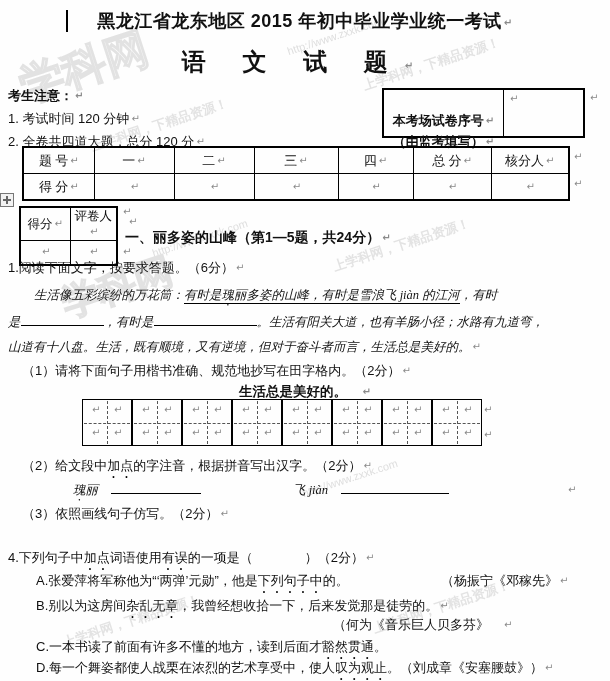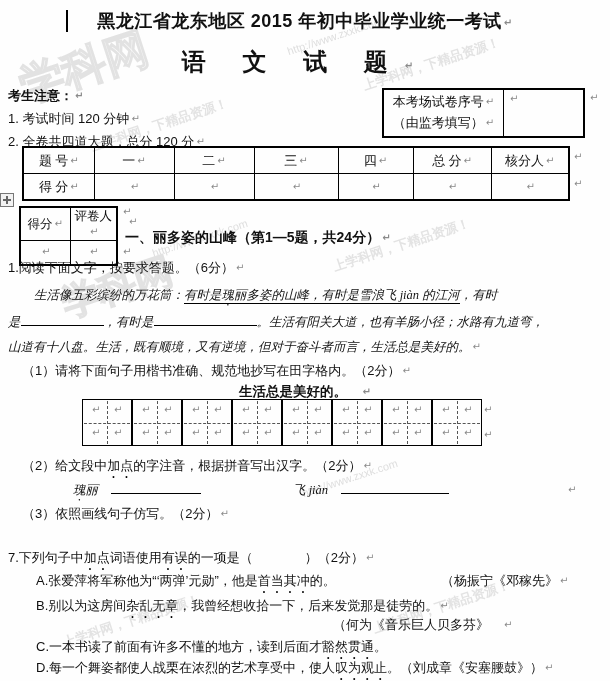--- a/index.html
+++ b/index.html
@@ -24,21 +24,21 @@
   .subtitle{left:0;width:610px;text-align:center;font-size:24px;font-weight:bold;letter-spacing:15px;}
   .sans13{font-size:13px;}
   .bold{font-weight:bold;}
   .kai{font-family:"Liberation Serif","DejaVu Serif",serif;font-style:italic;font-size:12.5px;}
   .ul{border-bottom:1px solid #000;padding-bottom:1px;}
   .dot{-webkit-text-emphasis:filled dot #000;-webkit-text-emphasis-position:under right;
        text-emphasis:filled dot #000;text-emphasis-position:under right;}
   .bl{display:inline-block;border-bottom:1px solid #000;height:12px;}
   
   .sbox{left:382px;top:88px;width:199px;height:46px;border:2px solid #000;display:flex;}
-  .sbox .c1{width:119px;border-right:1px solid #000;text-align:center;font-size:13px;line-height:21px;padding-top:1px;}
+  .sbox .c1{width:119px;border-right:1px solid #000;text-align:center;font-size:13px;line-height:21px;padding-top:20px;font-weight:bold;}
   .sbox .c2{flex:1;position:relative;}
   
   table.score{position:absolute;left:22px;top:146px;z-index:2;border-collapse:collapse;
               border:2px solid #000;table-layout:fixed;width:546px;
               font-family:"Liberation Serif","DejaVu Serif",serif;font-size:13px;}
   table.score td{border:1px solid #000;text-align:center;height:25px;padding:0;}
   
   table.grader{position:absolute;left:19px;top:206px;z-index:2;border-collapse:collapse;
                border:2px solid #000;table-layout:fixed;width:97px;
                font-family:"Liberation Serif","DejaVu Serif",serif;font-size:12.5px;}
@@ -214,23 +214,23 @@
   <i class="pw pwa" style="left:482px;top:429px">↵</i>
 
   <div class="ly sans13" style="left:22px;top:457px"><span>（2）给文段中</span><span class="dot">加点</span><span>的字注音，根据拼音写出汉字。（2分）</span><i class="pw">↵</i></div>
 
   <div class="ly kai" style="left:293px;top:481px"><span>飞 jiàn</span>　<span class="bl" style="width:108px"></span></div>
   <div class="ly kai" style="left:73px;top:481px"><span class="dot">瑰</span><span>丽</span>　<span class="bl" style="width:90px"></span></div>
   <i class="pw pwa" style="left:566px;top:484px">↵</i>
 
   <div class="ly sans13" style="left:22px;top:505px"><span>（3）依照画线句子仿写。（2分）</span><i class="pw">↵</i></div>
 
-  <div class="ly sans13" style="left:8px;top:549px"><span>7.下列句子中</span><span class="dot">加点</span><span>词语使用</span><span class="dot">有误</span><span>的一项是（　　　　）（2分）</span><i class="pw">↵</i></div>
-
-  <div class="ly sans13" style="left:36px;top:572px"><span>A.</span><span>张爱萍将军称他为“‘两弹’元勋”，他是</span><span class="dot">首当其冲</span><span>的。</span></div>
+  <div class="ly sans13" style="left:8px;top:549px"><span>4.下列句子中</span><span class="dot">加点</span><span>词语使用</span><span class="dot">有误</span><span>的一项是（　　　　）（2分）</span><i class="pw">↵</i></div>
+
+  <div class="ly sans13" style="left:36px;top:572px"><span>A.</span><span>张爱萍将军称他为“‘两弹’元勋”，他是</span><span class="dot">下列句子中</span><span>的。</span></div>
   <div class="ly sans13" style="left:441px;top:572px"><span>（杨振宁《邓稼先》</span><i class="pw">↵</i></div>
 
   <div class="ly sans13" style="left:333px;top:616px"><span>（何为《音乐巨人贝多芬》</span>　<i class="pw">↵</i></div>
   <div class="ly sans13" style="left:36px;top:597px"><span>B.</span><span>别以为这房间</span><span class="dot">杂乱无章</span><span>，我曾经想收拾一下，后来发觉那是徒劳的。</span><i class="pw">↵</i></div>
 
   <div class="ly sans13" style="left:36px;top:638px"><span>C.</span><span>一本书读了前面有许多不懂的地方，读到后面才</span><span class="dot">豁然贯通</span><span>。</span></div>
 
   <div class="ly sans13" style="left:36px;top:659px"><span>D.</span><span>每一个舞姿都使人战栗在浓烈的艺术享受中，使人</span><span class="dot">叹为观止</span><span>。</span><span>（刘成章《安塞腰鼓》）</span><i class="pw">↵</i></div>
 
 </div>

